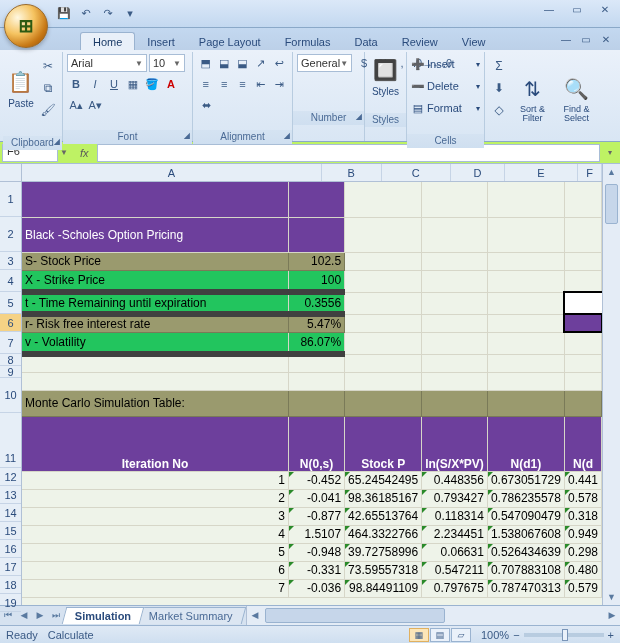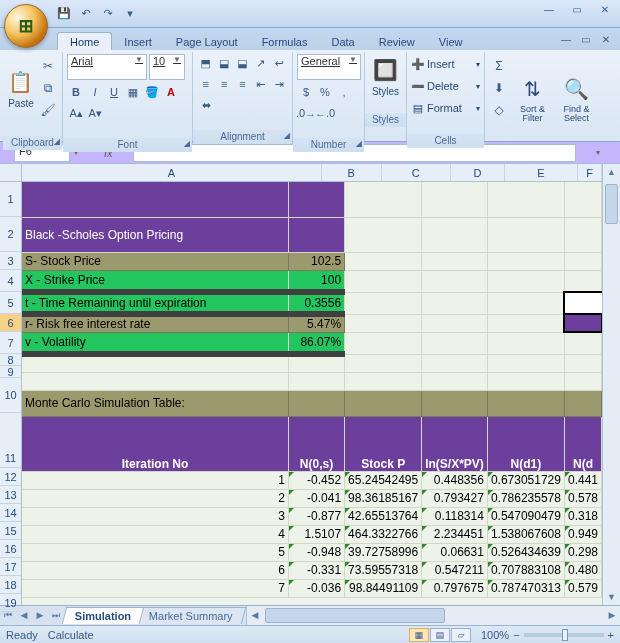--- a/index.html
+++ b/index.html
@@ -9,45 +9,45 @@
 .titlebar { height: 28px; background: linear-gradient(#dbe8f8,#c3d8f0); display: flex; align-items: center; position: relative; border-bottom: 1px solid #8aa8c8; }
 .orb { width: 44px; height: 44px; border-radius: 50%; background: radial-gradient(circle at 30% 30%, #fff8e0, #f5c360 40%, #c77815 70%, #8a4808); position: absolute; left: 4px; top: 4px; z-index: 30; border: 1px solid #9a6a2a; box-shadow: 0 2px 4px rgba(0,0,0,.25); display:flex;align-items:center;justify-content:center; }
 .orb span { color:#2d5a12; font-weight:bold; font-size:18px; font-family:Georgia,serif;}
 .qat { margin-left: 54px; display: flex; gap: 2px; align-items: center; }
 .qat .qbtn { width: 20px; height: 20px; display: flex; align-items: center; justify-content: center; font-size: 11px; color: #3b5b85; border-radius: 2px; }
 .title-text { position: absolute; left: 0; right: 0; text-align: center; font-size: 12px; color: #4a5a70; pointer-events:none; }
 .win-controls { position: absolute; right: 4px; top: 2px; display: flex; gap: 6px; }
 .win-controls .wc { width: 22px; height: 14px; font-size: 10px; color:#3b5b85; display:flex;align-items:center;justify-content:center; }
 
 
-.ribbon-tabs { height: 22px; background: linear-gradient(#c3d8f0,#bcd0e8); display: flex; align-items: flex-end; padding-left: 57px; position: relative; text-align: center; }
+.ribbon-tabs { height: 22px; background: linear-gradient(#c3d8f0,#bcd0e8); display: flex; align-items: flex-end; padding-left: 80px; position: relative; text-align: center; }
 .rtab { padding: 3px 12px 2px; font-size: 11px; color: #2a4b7c; border-top-left-radius: 3px; border-top-right-radius:3px; }
 .rtab.active { background: #e9f0f9; border: 1px solid #9ab3d0; border-bottom: none; color:#1a3a66; }
 .rtab-right { position:absolute; right:6px; top:3px; display:flex; gap:4px; }
 .rtab-right .rtr { width:16px;height:16px;font-size:10px;color:#3b5b85;display:flex;align-items:center;justify-content:center;}
 
 
 .ribbon { height: 92px; background: linear-gradient(#eaf1fa,#d9e6f4); border-bottom: 1px solid #8aa8c8; display: flex; padding: 2px 3px 0; }
 .group { border-right: 1px solid #b8cce0; padding: 2px 4px 0; display: flex; flex-direction: column; justify-content: space-between; }
 .group-body { display: flex; gap: 3px; flex:1; }
 .group-label { text-align: center; font-size: 10px; color: #4a6a95; padding: 1px 0 2px; position:relative; background: linear-gradient(#d5e3f2,#cfdff0); margin: 16px -4px; }
 .group-label .dlg { position:absolute; right:2px; top:1px; font-size:8px; color:#4a6a95;}
 .bigbtn { width: 38px; display: flex; flex-direction: column; align-items: center; justify-content: center; gap: 2px; font-size: 10px; color: #2a4b7c; padding-top:2px;}
 .bigbtn .ico { width: 28px; height: 28px; display:flex;align-items:center;justify-content:center;font-size:20px; }
 .smallcol { display: flex; flex-direction: column; gap: 2px; justify-content: flex-start; padding-top:2px;}
 .smallbtn { width: 20px; height: 20px; display: flex; align-items: center; justify-content: center; font-size: 12px; color:#3b5b85; border-radius:2px;}
-.combo { height: 26px; border: 1px solid #a8bdd6; background: #fff; font-size: 11px; display: flex; align-items: flex-start; padding: 0 3px; color:#333;text-decoration:underline; }
+.combo { height: 18px; border: 1px solid #a8bdd6; background: #fff; font-size: 11px; display: flex; align-items: center; padding: 0 3px; color:#333; }
 .combo .dd { margin-left:auto; font-size:8px; color:#666;}
 .row-btns { display:flex; gap:1px; }
 .row-btns .sb { width:18px;height:18px;border:1px solid transparent;display:flex;align-items:center;justify-content:center;font-size:11px;color:#3b5b85;}
 .cells-row { display:flex;align-items:center;gap:2px;font-size:11px;color:#2a4b7c;height:20px;}
 .cells-row .ci { width:14px;height:14px;display:flex;align-items:center;justify-content:center;font-size:11px;}
 
 
-.fbar { height: 22px; background: #c4b5fd; border-bottom: 1px solid #a8bdd6; display: flex; align-items: center; padding: 0 14px; gap:14px; }
+.fbar { height: 22px; background: #bef264; border-bottom: 1px solid #a8bdd6; display: flex; align-items: center; padding: 0 2px; gap:2px; }
 .namebox-wrap { width:70px; display:flex; align-items:center; }
 .namebox { width:56px; height:18px; border:1px solid #a8bdd6; background:#fff; font-size:11px; padding:0 4px; color:#333;}
 .namebox-dd { width:12px;font-size:8px;color:#666;text-align:center;}
 .fx { font-size:11px; font-style:italic; color:#5a5a5a; padding:0 6px; }
 .formula-input { flex:1; height:18px; border:1px solid #a8bdd6; background:#fff; }
 .fbar-dd { width:16px; font-size:8px; color:#666; text-align:center;}
 
 
 .grid-wrap { position: relative; height: 441px; background:#fff; display:flex; }
 .rowhdrs { width: 22px; background:#e6eef7; border-right:1px solid #b0c0d6; }
@@ -203,21 +203,21 @@
         <div class="sb">⇥</div>
       </div>
       <div class="row-btns">
         <div class="sb" style="width:auto;padding:0 4px">⬌</div>
       </div>
     </div>
     <div class="group-label"><span>Alignment</span><span class="dlg">◢</span></div>
   </div>
 
   <div class="group" style="width:72px">
-    <div class="group-body" style="flex-direction:column;gap:3px;">
+    <div class="group-body" style="flex-direction:row;gap:3px;">
       <div class="combo" style="width:64px">
           <span>General</span>
           <span class="dd">▼</span>
         </div>
       <div class="row-btns">
         <div class="sb">$</div>
         <div class="sb">%</div>
         <div class="sb">,</div>
       </div>
       <div class="row-btns">

